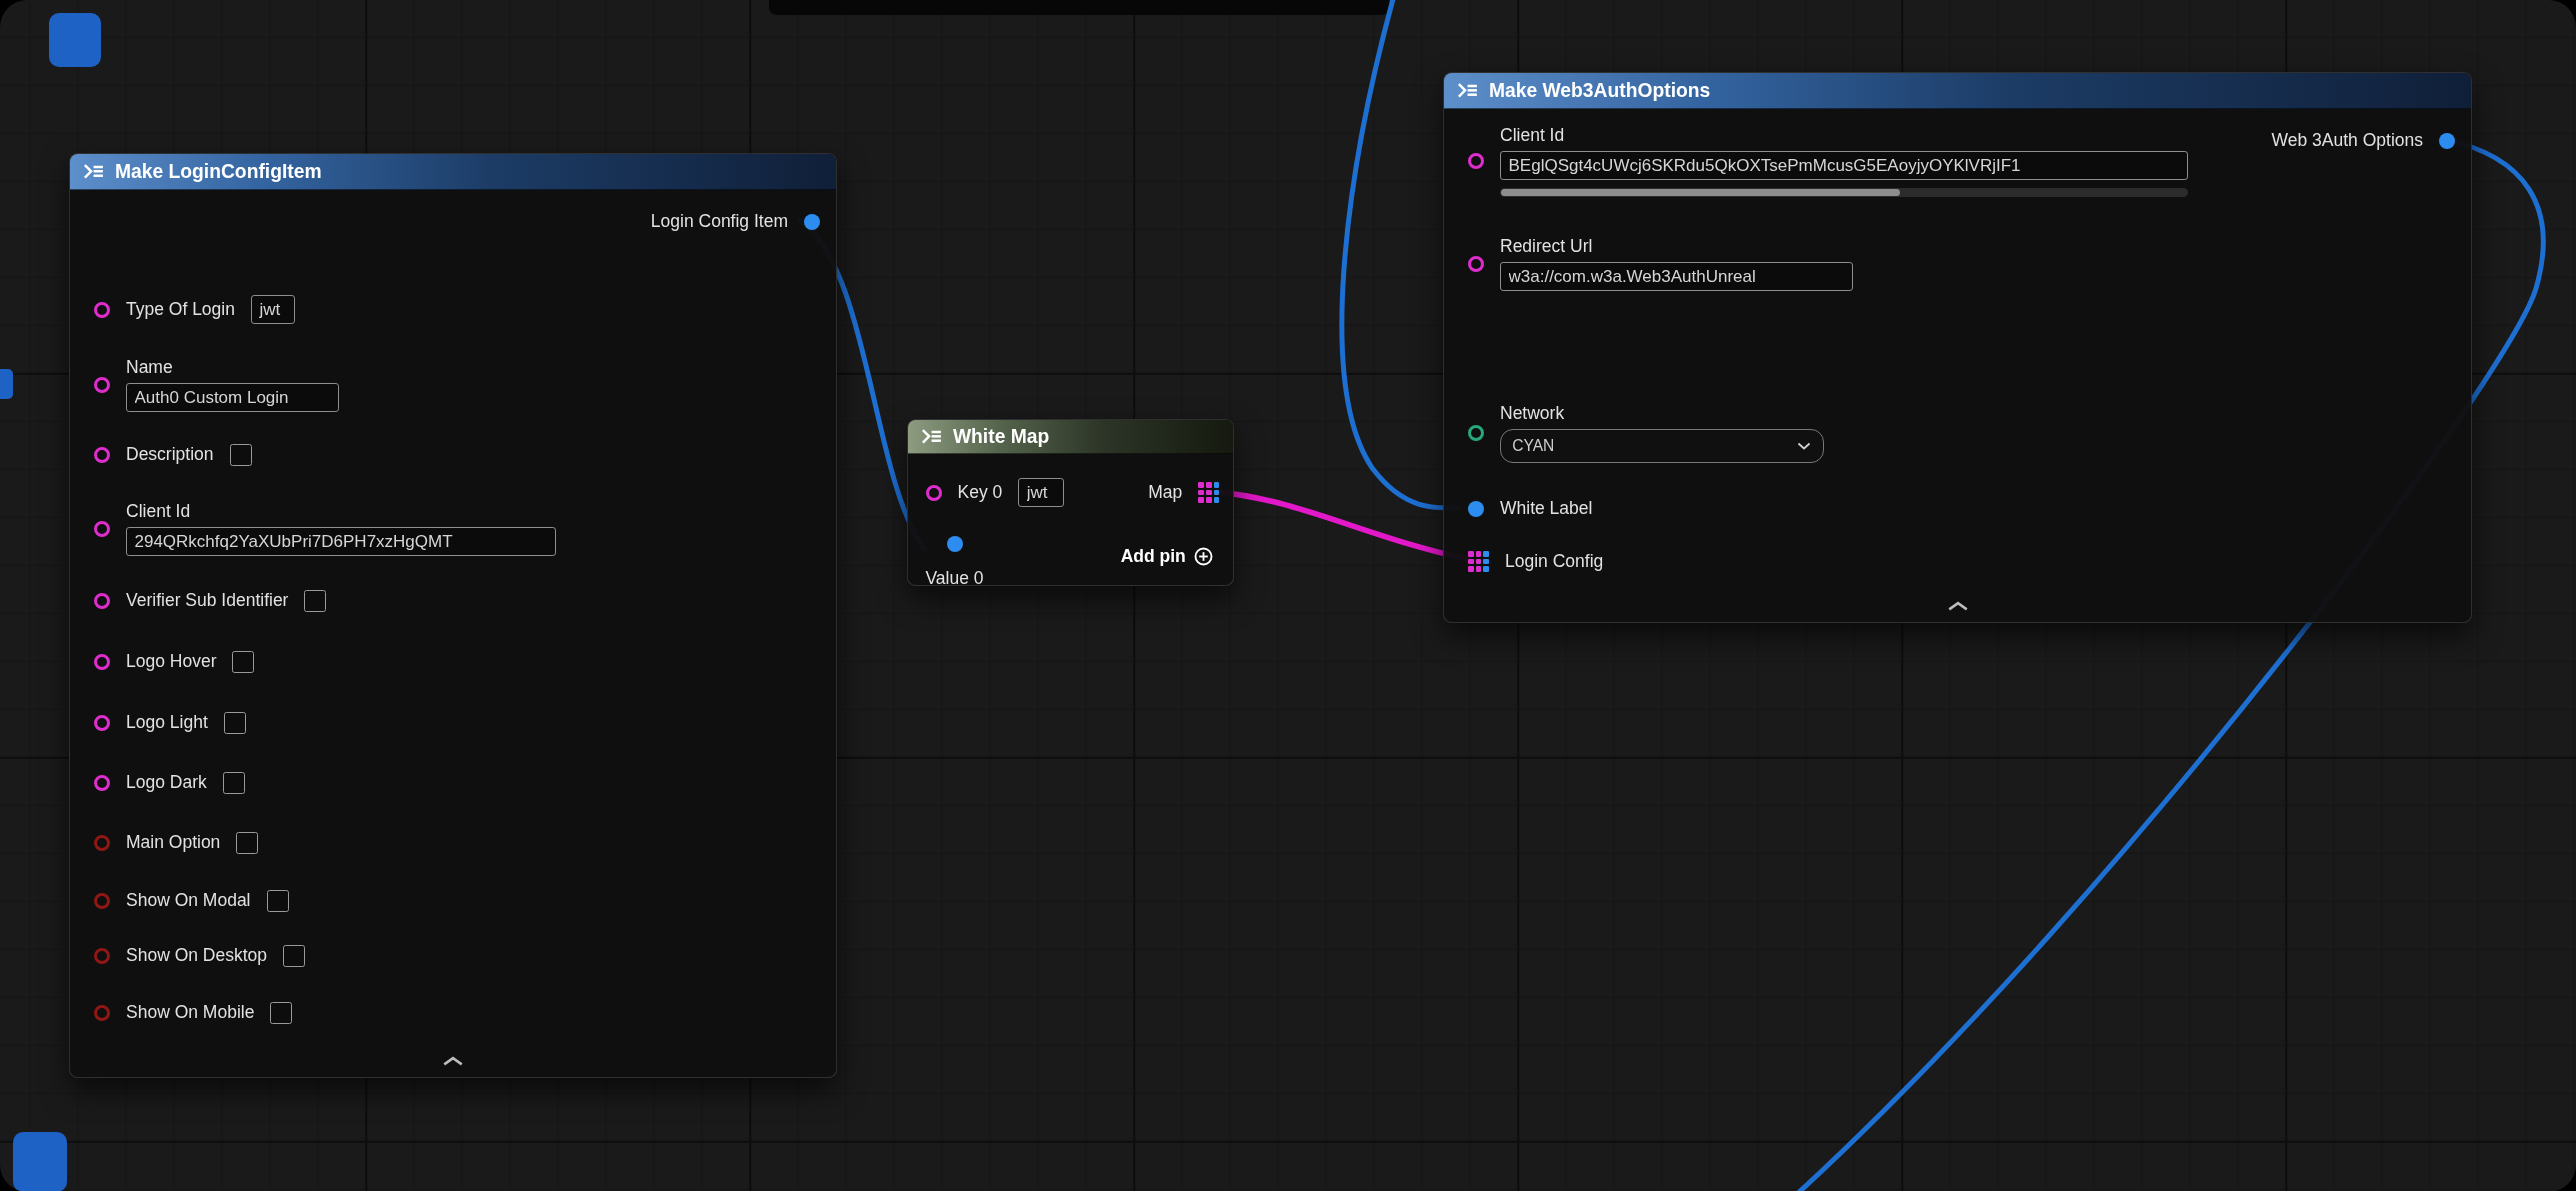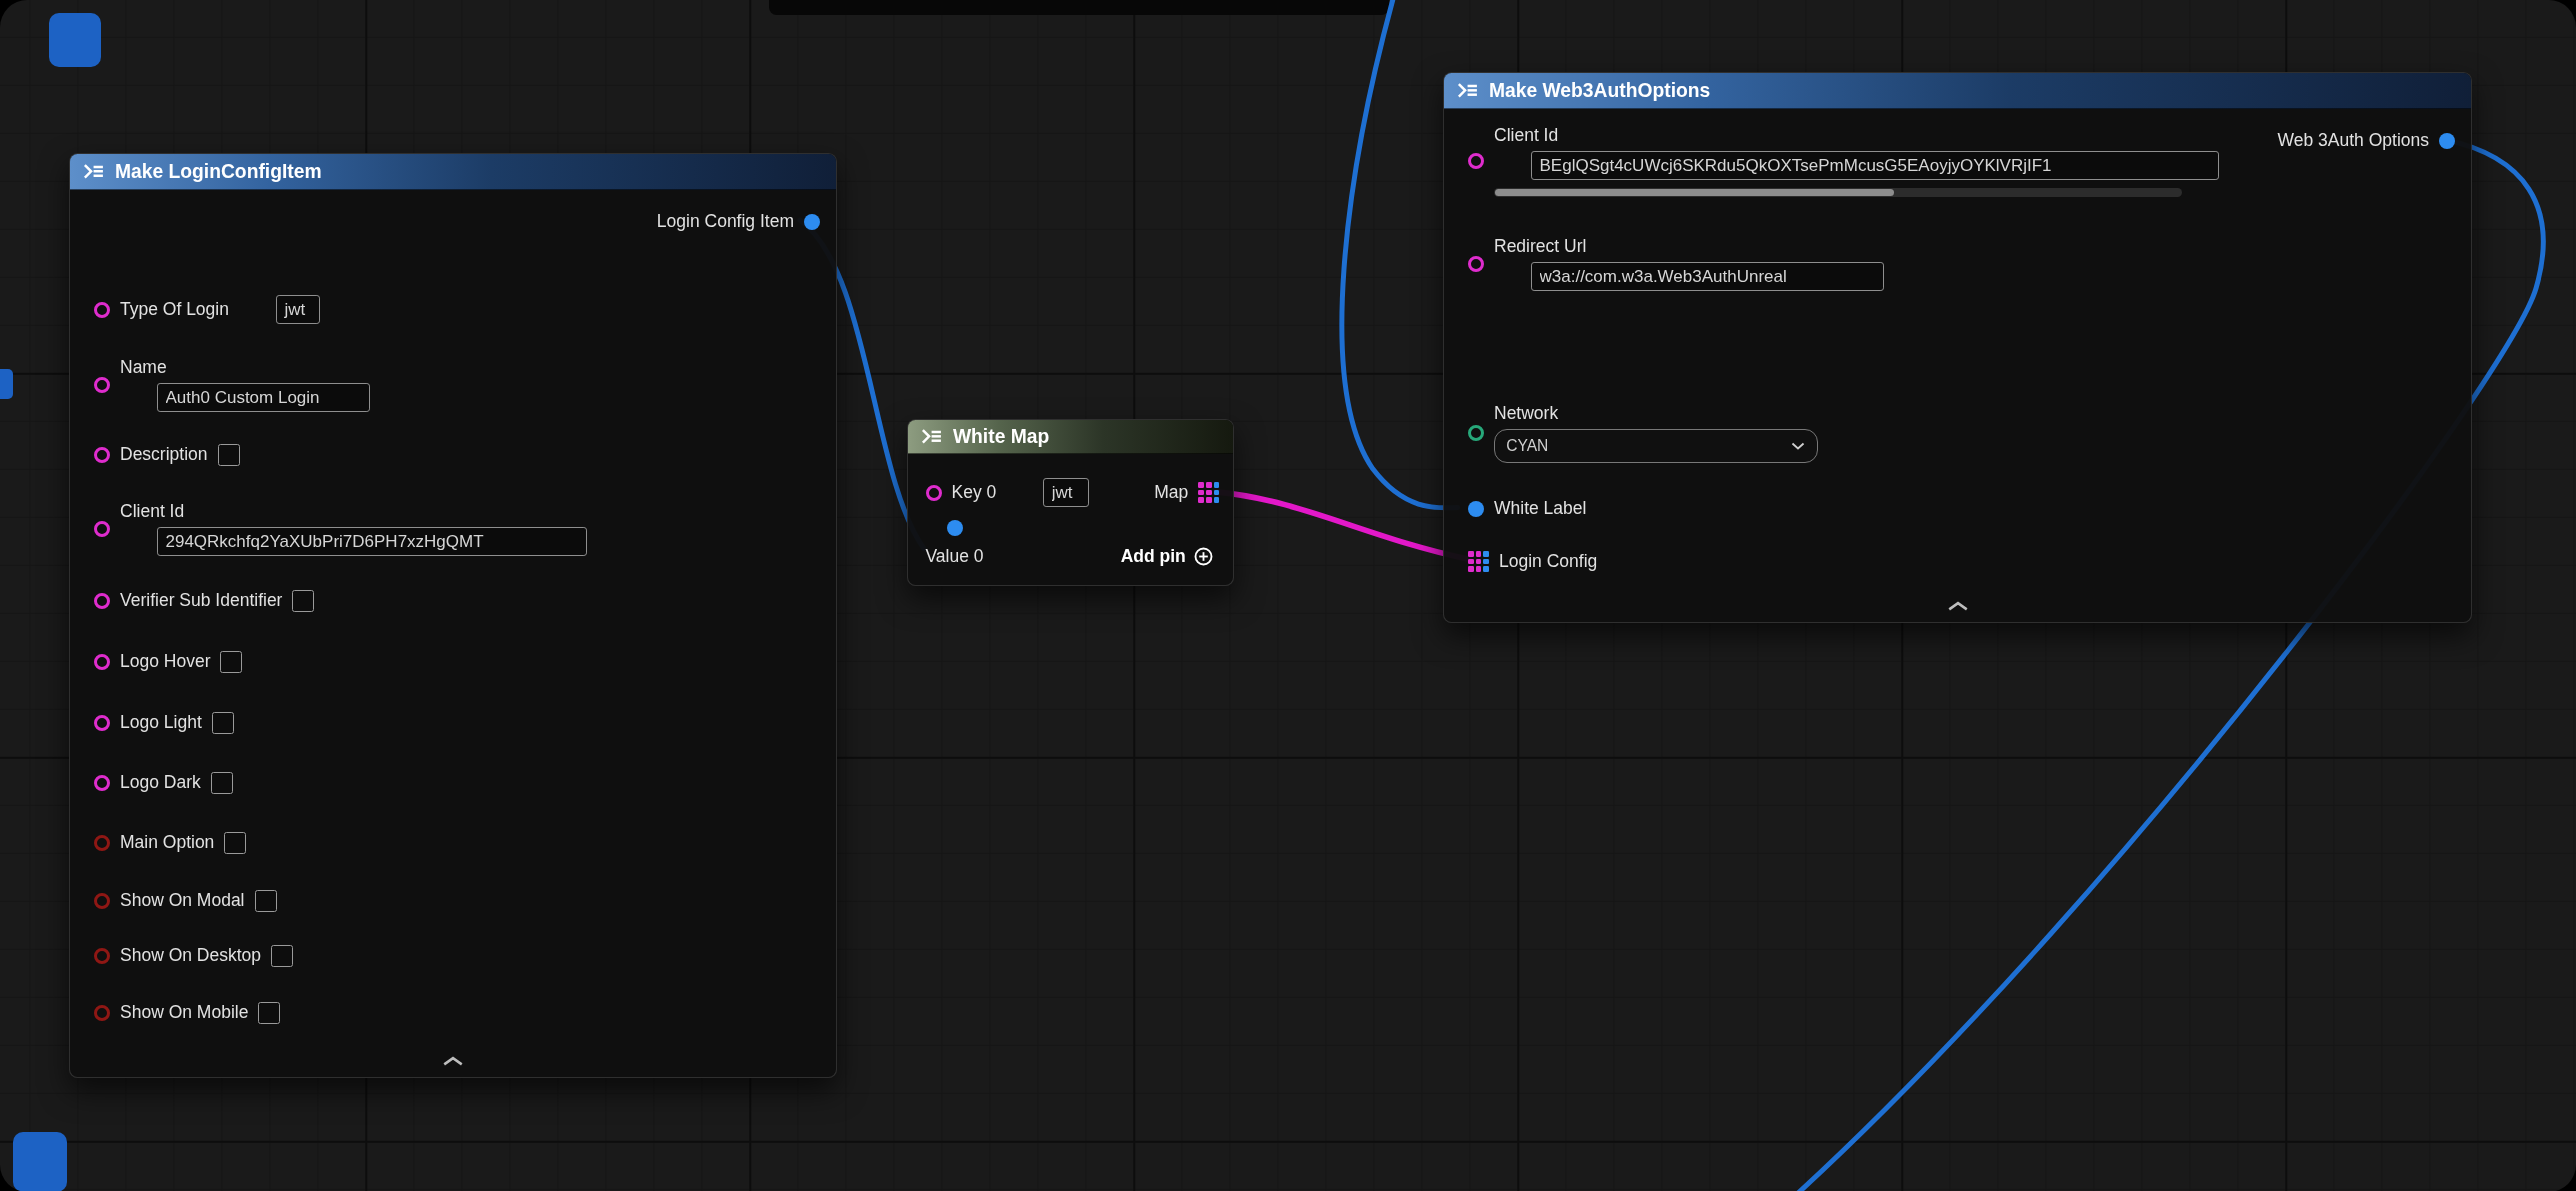--- a/index.html
+++ b/index.html
@@ -16,34 +16,34 @@
   
   .node{position:absolute;background:rgba(16,16,16,0.97);border:1.2px solid rgba(110,110,110,0.35);
     border-radius:8.7px;box-shadow:0 12.5px 29px rgba(0,0,0,0.6);}
   .node-header{position:absolute;left:0;top:0;right:0;height:36px;border-radius:7.5px 7.5px 0 0;
     display:flex;align-items:center;gap:10px;padding:0 12.5px;color:#fff;font-weight:bold;font-size:19.3px;
     border-bottom:1.2px solid rgba(0,0,0,0.55);box-sizing:border-box;}
   .header-blue{background:linear-gradient(90deg,#5d8fca 0%,#33639f 26%,#1c3c66 55%,#101f38 100%);}
   .header-green{background:linear-gradient(90deg,#8d9c80 0%,#55644c 28%,#2c3527 60%,#15190f 100%);}
   .hicon{flex:none;display:flex;align-items:center;}
   
-  .prow{position:absolute;display:flex;align-items:center;gap:10px;left:24px;height:31px;justify-content:flex-end;}
+  .prow{position:absolute;display:flex;align-items:center;gap:16px;left:24px;height:31px;}
   .prow.tall{height:auto;}
   .prow.right{left:auto;right:16px;}
   .pin{width:16px;height:16px;border-radius:50%;box-sizing:border-box;flex:none;}
   .pin.hollow{border:3.7px solid currentColor;background:transparent;}
   .pin.filled{background:currentColor;}
   .magenta{color:#df2ccd;} .red{color:#8f1714;} .blue{color:#2d8cf0;} .green{color:#27a87a;}
   .pin-map{width:21px;height:21px;display:grid;grid-template-columns:repeat(3,1fr);grid-template-rows:repeat(3,1fr);gap:1.9px;flex:none;}
   .pin-map i{display:block;background:#df2ccd;border-radius:1.2px;}
   .pin-map i.v{background:#2d8cf0;}
   .plabel{color:#e2e2e2;font-size:17.5px;white-space:nowrap;}
   .pgroup{display:flex;flex-direction:column;gap:5px;}
   .tfield{height:29px;background:#0b0b0b;border:1.2px solid #8f8f8f;border-radius:3.1px;color:#d6d6d6;
-    font-size:17px;padding:0 7.5px;font-family:"Liberation Sans",sans-serif;box-sizing:border-box;outline:none;margin-left:37px;}
+    font-size:17px;padding:0 7.5px;font-family:"Liberation Sans",sans-serif;box-sizing:border-box;outline:none;}
   .cbox{width:20px;height:20px;background:#0d0d0d;border:1.2px solid #9a9a9a;border-radius:2.5px;flex:none;}
   .dropdown{width:324px;height:34px;background:#101010;border:1.2px solid #787878;border-radius:13px;
     display:flex;align-items:center;justify-content:space-between;padding:0 11.2px;color:#cfcfcf;font-size:15.6px;box-sizing:border-box;}
   .hscroll{height:9.4px;background:#2c2c2c;border-radius:5px;position:relative;margin-top:2.5px;}
   .hscroll .thumb{position:absolute;left:1.2px;top:1.2px;bottom:1.2px;width:58%;background:#8d8d8d;border-radius:4.4px;}
   .collapse{position:absolute;bottom:7.5px;left:50%;transform:translateX(-50%);cursor:pointer;}
   .addpin{display:flex;align-items:center;gap:7.5px;color:#fff;font-size:17.5px;font-weight:bold;}
   
   .wires{position:absolute;inset:0;pointer-events:none;}
   .frag{position:absolute;}

